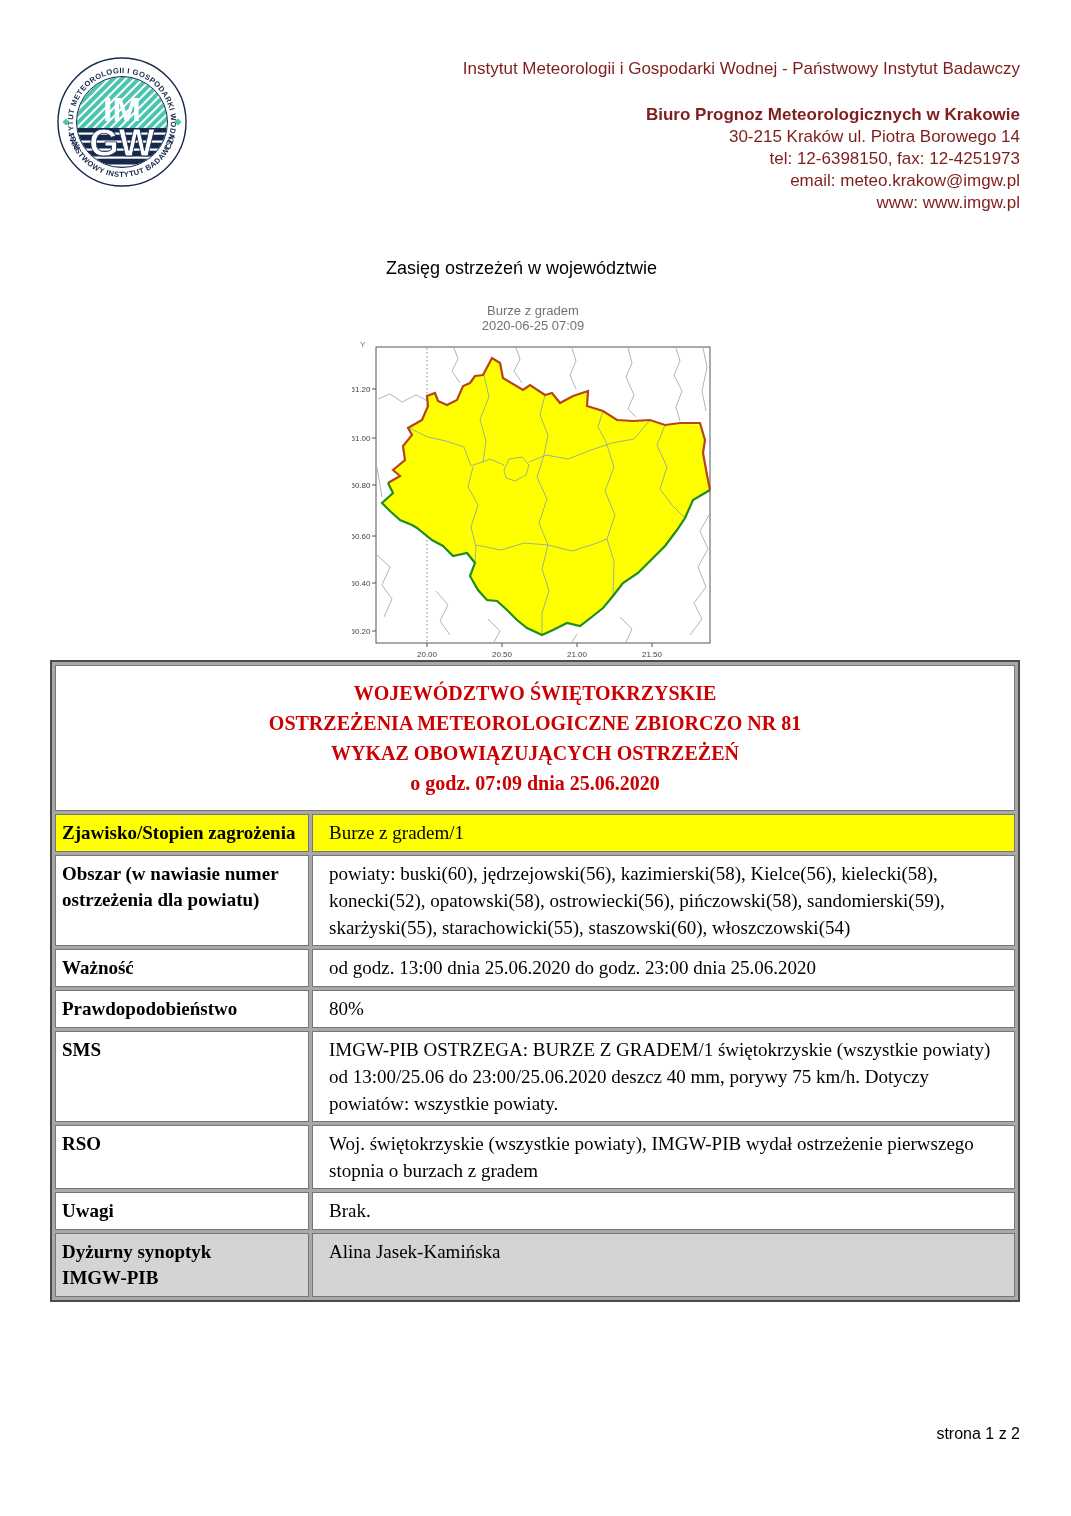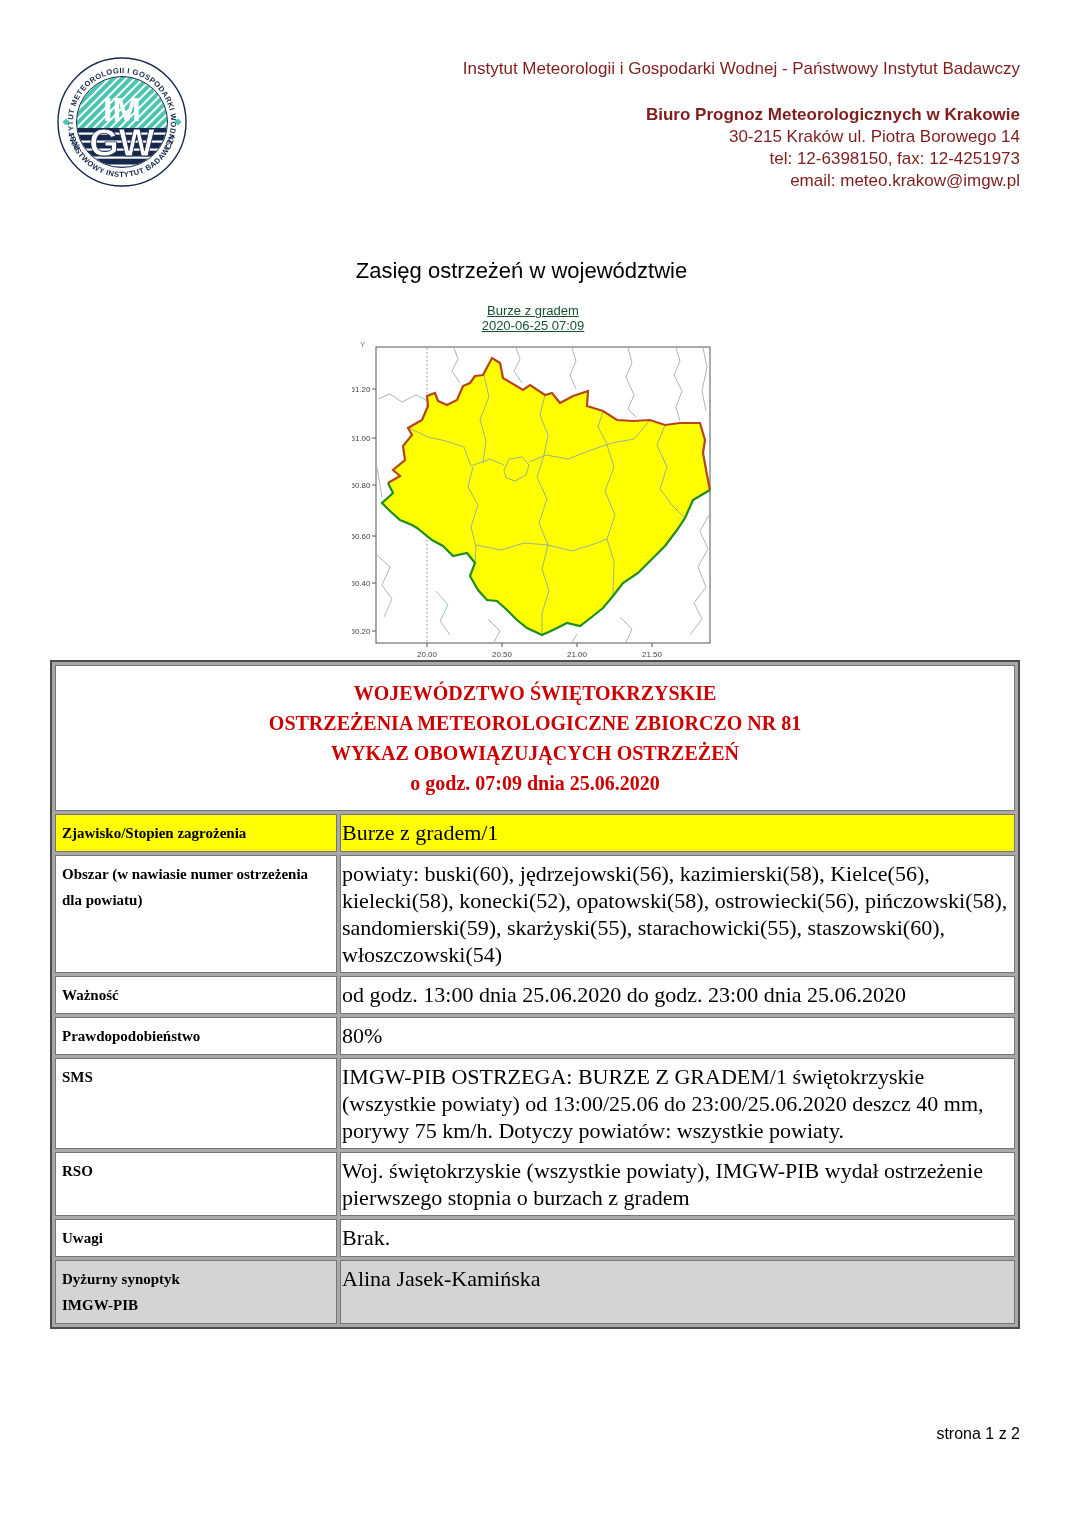--- a/index.html
+++ b/index.html
@@ -8,37 +8,37 @@
          font-family:"Liberation Sans", sans-serif; color:#000; }
 
   
   .logo-wrap { position:absolute; left:55px; top:55px; width:134px; height:134px; }
   .hdr-block { position:absolute; right:51px; top:58px; text-align:right;
                color:#7f1d1d; font-size:17px; line-height:22px; }
   .hdr-block .bold { font-weight:bold;margin-top:24px; }
 
   
   .scope-heading { position:absolute; top:258px; left:0; width:989px; text-align:center;
-                   font-size:22px; padding-left:54px; color:#000; }
+                   font-size:18px; padding-left:54px; color:#000; }
   .map-wrap { position:absolute; left:352px; top:303px; width:362px; text-align:center; }
-  .map-title { font-size:13px; line-height:15px; color:#14532d;text-decoration:underline; }
+  .map-title { font-size:13px; line-height:15px; color:#737373; }
   .map-svg { display:block; margin-top:8px; }
   .mono-tick { font-family:"Liberation Sans", sans-serif; }
 
   
   .warn-table { position:absolute; left:50px; top:660px; width:970px;
                 border-collapse:separate; border-spacing:3px;
                 background:#a8a8a8; border:2px solid #4c4c4c;
                 font-family:"Liberation Serif", serif; }
   .warn-table td { background:#fff; border:1px solid #767676; vertical-align:top; }
   .title-cell { text-align:center; padding:12px 20px; }
   .title-cell div { color:#cc0000; font-weight:bold; font-size:20px; line-height:30px; }
-  td.lbl { width:282px; font-weight:bold; font-size:15px; line-height:26px;
+  td.lbl { width:254px; font-weight:bold; font-size:19px; line-height:26px;
            padding:5px 6px; white-space:pre-line;margin-left:28px; }
-  td.val { font-size:22px; line-height:27px; padding:4px 1px; }
+  td.val { font-size:19px; line-height:27px; padding:4px 16px; }
   .hl-yellow { background:#ffff00 !important; }
   .hl-gray   { background:#d4d4d4 !important; }
 
   
   .page-footer { position:absolute; right:51px; top:1425px; font-size:16px; color:#000; }
 </style>
 </head>
 <body>
 
 <div class="logo-wrap">
@@ -76,20 +76,21 @@
     <text x="67" y="101" text-anchor="middle" font-family="Liberation Sans, sans-serif" font-size="38" font-weight="bold" fill="#ffffff" stroke="#16294d" stroke-width="0.8">GW</text>
   </svg>
 </div>
 
 <div class="hdr-block">
   <div>Instytut Meteorologii i Gospodarki Wodnej - Państwowy Instytut Badawczy</div>
   <div class="bold">Biuro Prognoz Meteorologicznych w Krakowie</div>
   <div>30-215 Kraków ul. Piotra Borowego 14</div>
   <div>tel: 12-6398150, fax: 12-4251973</div>
   <div>email: meteo.krakow@imgw.pl</div>
+  <div>www: www.imgw.pl</div>
 </div>
 
 <div class="scope-heading">Zasięg ostrzeżeń w województwie</div>
 
 <div class="map-wrap">
   <div class="map-title">Burze z gradem</div>
   <div class="map-title">2020-06-25 07:09</div>
 
   <svg class="map-svg" width="362" height="318" viewBox="-24 -6 362 318">
 

